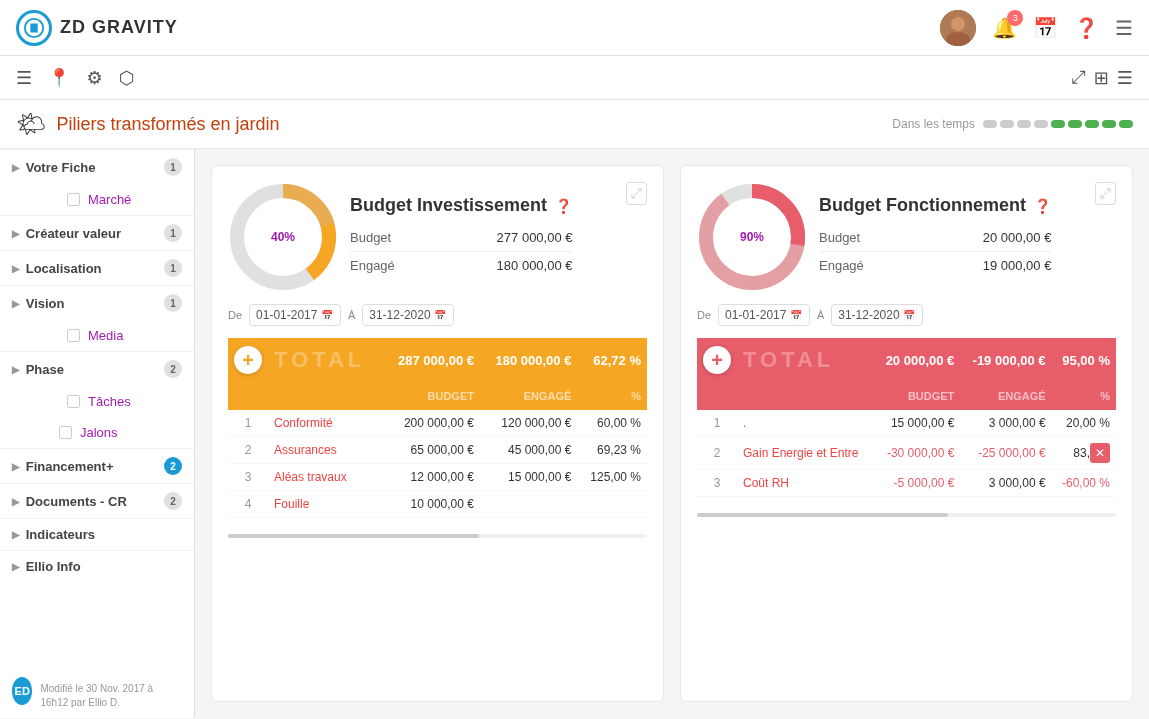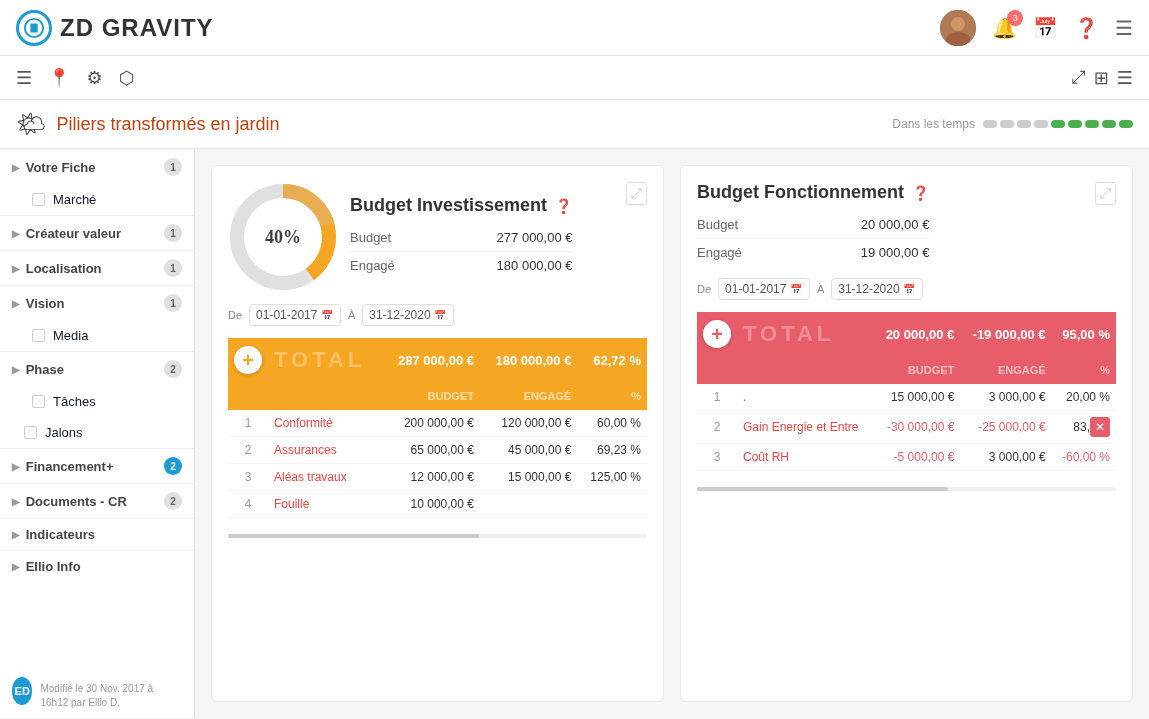--- a/index.html
+++ b/index.html
@@ -15,21 +15,21 @@
       padding: 0 16px;
       height: 56px;
     }
     .logo-area { display: flex; align-items: center; gap: 8px; }
     .logo-circle {
       width: 36px; height: 36px; border-radius: 50%;
       border: 3px solid #1a9bd4;
       display: flex; align-items: center; justify-content: center;
       font-weight: bold; color: #1a9bd4; font-size: 16px;
     }
-    .logo-text { font-size: 24px; font-weight: bold; color: #333; letter-spacing: 1px; }
+    .logo-text { font-size: 18px; font-weight: bold; color: #333; letter-spacing: 1px; }
     .nav-right { display: flex; align-items: center; gap: 16px; }
     .avatar { width: 36px; height: 36px; border-radius: 50%; background: #8b6a4a; overflow: hidden; display: flex; align-items: center; justify-content: center; font-size: 20px; color: #c8956a; }
     .nav-icon { font-size: 20px; color: #666; cursor: pointer; position: relative; }
     .badge {
       position: absolute; top: -6px; right: -6px;
       background: #ff6b6b; color: #fff; border-radius: 50%;
       width: 16px; height: 16px; font-size: 9px;
       display: flex; align-items: center; justify-content: center;
     }
 
@@ -75,21 +75,22 @@
       overflow-y: auto;
       flex-shrink: 0;
       padding-bottom: 40px;
     }
     .sidebar-item {
       display: flex;
       align-items: center;
       justify-content: space-between;
       padding: 8px 12px 8px 16px;
       cursor: pointer;
-      color: #0f172a;
+      color: #a21caf;
+      margin-left: 35px;
     }
     .sidebar-item-left { display: flex; align-items: center; gap: 8px; }
     .sidebar-checkbox {
       width: 13px; height: 13px; border: 1px solid #ccc; border-radius: 2px;
       display: inline-block; flex-shrink: 0;
     }
     .sidebar-section {
       display: flex;
       align-items: center;
       justify-content: space-between;
@@ -155,21 +156,21 @@
     .card-header { display: flex; align-items: flex-start; justify-content: space-between; }
     .card-header-left { display: flex; align-items: center; gap: 12px; }
     .card-title { font-size: 18px; font-weight: bold; color: #333; }
 
     
     .donut-container { position: relative; width: 110px; height: 110px; flex-shrink: 0; }
     .donut-label {
       position: absolute;
       top: 50%; left: 50%;
       transform: translate(-50%, -50%);
-      font-size: 18px; font-weight: bold; color: #404040; font-family: Liberation Serif, serif;
+      font-size: 12px; font-weight: bold; color: #a21caf;
     }
 
     
     .card-info { flex: 1; }
     .info-row {
       display: flex; justify-content: space-between;
       padding: 6px 0;
       border-bottom: 1px solid #f0f0f0;
       font-size: 13px;
     }
@@ -528,20 +529,29 @@
       <div style="height:4px;background:#f0f0f0;border-radius:2px;margin-top:4px">
         <div style="width:60%;height:4px;background:#ccc;border-radius:2px"></div>
       </div>
     </div>
 
     <div class="budget-card">
 
       <div class="card-header">
         <div class="card-header-left">
 
+          <div class="donut-container">
+            <svg class="donut" width="110" height="110" viewBox="0 0 110 110">
+              <circle cx="55" cy="55" r="46" fill="none" stroke="#e0e0e0" stroke-width="14"></circle>
+
+              <circle cx="55" cy="55" r="46" fill="none" stroke="#e85d6a" stroke-width="14" stroke-dasharray="260.1 28.9" stroke-dashoffset="0" opacity="0.5"></circle>
+              <circle cx="55" cy="55" r="46" fill="none" stroke="#e85d6a" stroke-width="14" stroke-dasharray="80 209"></circle>
+            </svg>
+            <div class="donut-label">90%</div>
+          </div>
 
           <div class="card-info">
             <div style="display:flex;align-items:center;justify-content:space-between;margin-bottom:8px">
               <span class="card-title">Budget Fonctionnement</span>
               <span style="color:#ccc;font-size:14px;cursor:pointer;margin-left:8px">❓</span>
             </div>
             <div class="info-row">
               <span class="info-label">Budget</span>
               <span class="info-value">20 000,00 €</span>
             </div>

